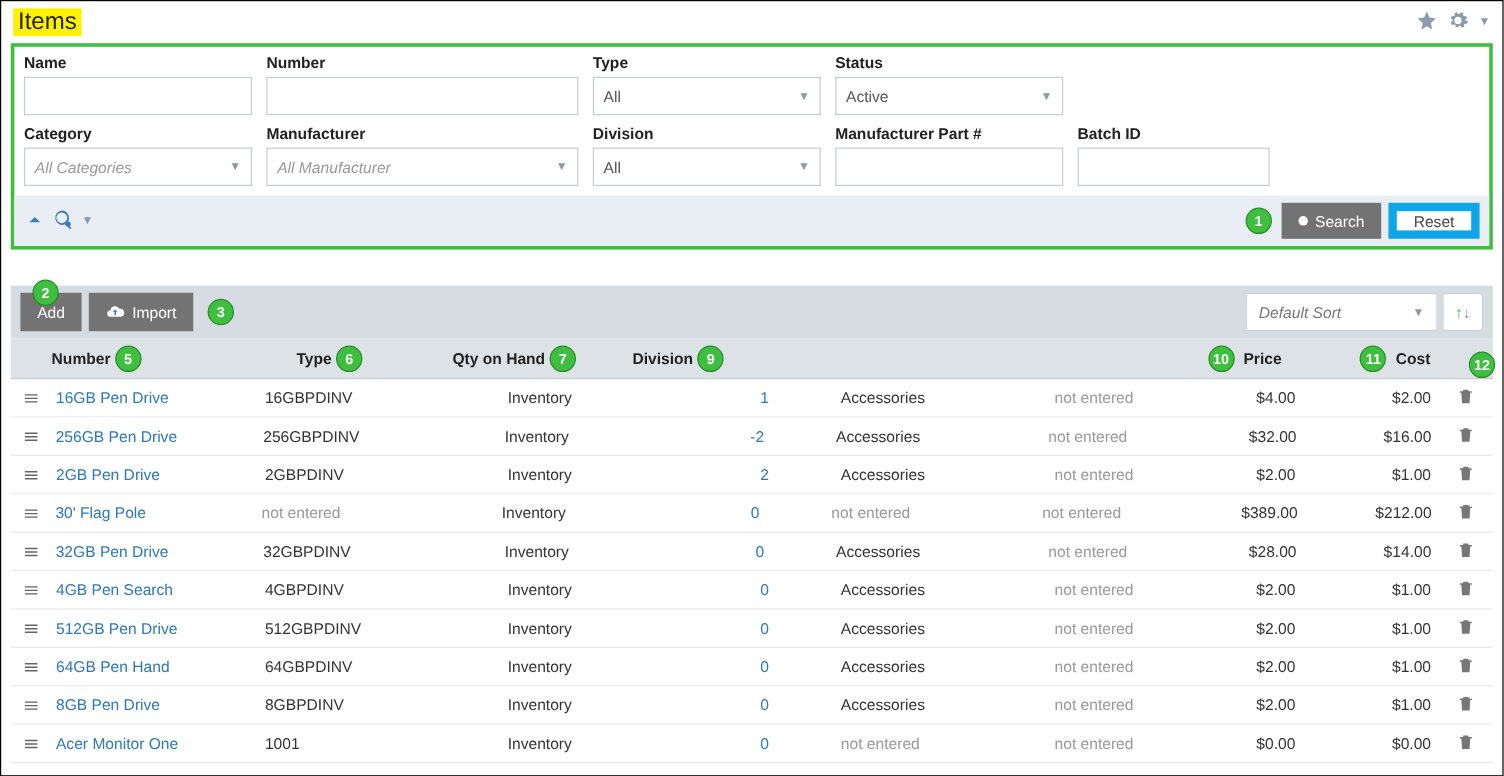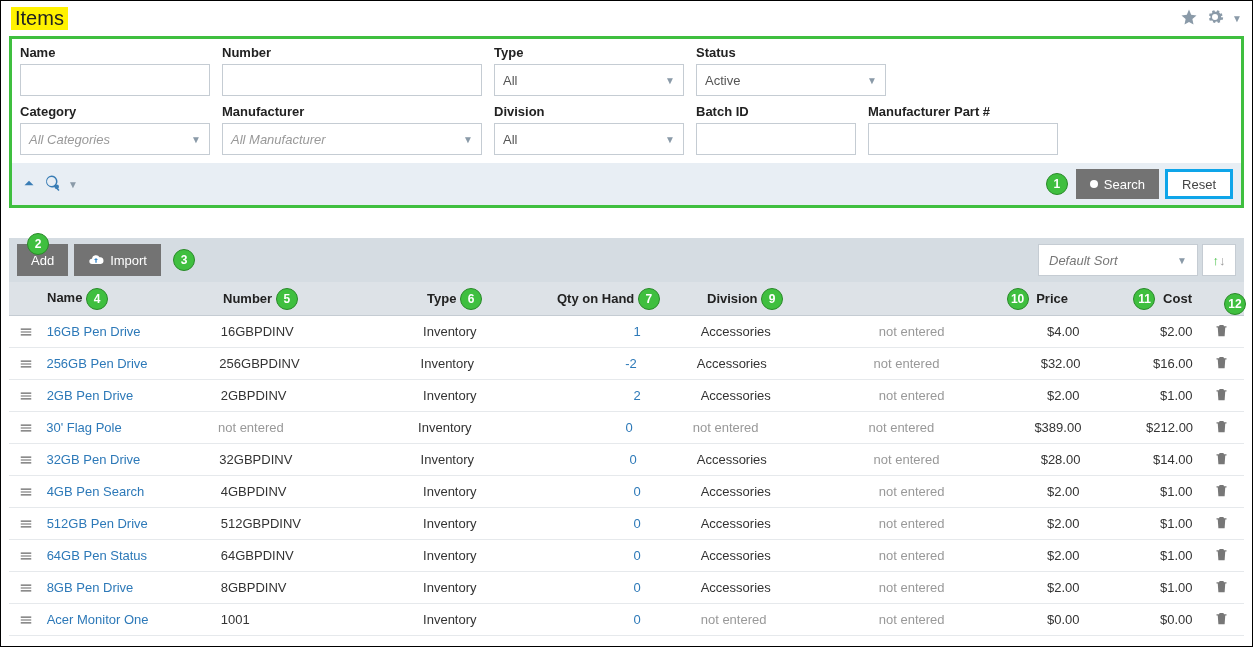--- a/index.html
+++ b/index.html
@@ -23,21 +23,21 @@
 .select-input .caret { color: #8a9aa8; font-size: 10px; }
 .placeholder { color: #999; font-style: italic; }
 .select-val { color: #555; }
 
 .search-footer { background: #e8eef4; display: flex; align-items: center; padding: 6px 8px; margin-top: 8px; }
 .sf-icon { color: #3a7db5; margin-right: 6px; cursor: pointer; }
 .sf-icon svg { width: 18px; height: 18px; fill: #3a7db5; }
 .sf-spacer { flex: 1; }
 .btn { height: 30px; padding: 0 14px; border: none; cursor: pointer; font-size: 13px; display: inline-flex; align-items: center; gap: 6px; }
 .btn-primary { background: #737373; color: #fff; }
-.btn-default { background: #fff; border: 3px solid #0ea5e9; color: #444; margin-left: 6px; }
+.btn-default { background: #fff; border: 7px solid #0ea5e9; color: #444; margin-left: 6px; }
 .dot { width: 8px; height: 8px; border-radius: 50%; background: #fff; display: inline-block; }
 
 
 .badge { width: 22px; height: 22px; border-radius: 50%; background: #3fbf3f; color: #fff; font-size: 12px; font-weight: 600; display: inline-flex; align-items: center; justify-content: center; position: absolute; border: 1.5px solid #2a8a2a; z-index: 5; }
 
 
 .toolbar { margin: 14px 8px 0 8px; background: #d5dce2; padding: 6px 8px; display: flex; align-items: center; }
 .toolbar .btn { height: 32px; }
 .sort-select { margin-left: auto; height: 32px; border: 1px solid #c5ccd3; background: #fff; display: flex; align-items: center; padding: 0 10px; min-width: 160px; justify-content: space-between; font-style: italic; color: #777; cursor:pointer;}
 .sort-btn { height: 32px; width: 34px; border: 1px solid #c5ccd3; background: #fff; margin-left: 4px; display: flex; align-items: center; justify-content: center; cursor: pointer; color:#3fbf3f;}
@@ -126,26 +126,26 @@
             <span class="caret">▼</span>
           </div>
     </div>
     <div class="search-field" style="width:190px;">
       <label>Division</label>
       <div class="select-input">
             <span class="select-val">All</span>
             <span class="caret">▼</span>
           </div>
     </div>
+    <div class="search-field" style="width:190px;">
+      <label>Manufacturer Part #</label>
+      <input class="text-input" style="">
+    </div>
     <div class="search-field" style="width:160px;">
       <label>Batch ID</label>
-      <input class="text-input" style="">
-    </div>
-    <div class="search-field" style="width:190px;">
-      <label>Manufacturer Part #</label>
       <input class="text-input" style="">
     </div>
   </div>
   <div class="search-footer">
     <span class="sf-icon"><svg viewBox="0 0 24 24">
             <path d="M6 15l6-6 6 6z"></path>
           </svg></span>
     <span class="sf-icon"><svg viewBox="0 0 24 24">
             <path d="M10 2a8 8 0 015.3 13.9l5.4 5.4-1.4 1.4-5.4-5.4A8 8 0 1110 2zm0 2a6 6 0 100 12 6 6 0 000-12z"></path>
             <circle cx="17" cy="17" r="3"></circle>
@@ -182,21 +182,20 @@
         <span class="caret" style="color:#8a9aa8;font-size:10px;">▼</span>
       </div>
   <div class="sort-btn">
         <span style="font-weight:bold;">↑<span style="color:#999;">↓</span></span>
       </div>
 </div>
 
 <div class="table-wrap">
   <div class="thead">
     <div class="col-drag"></div>
-    <div class="col-name"><span>Name</span> <span class="badge" style="position:static;display:inline-flex;vertical-align:middle;">4</span></div>
     <div class="col-number"><span>Number</span> <span class="badge" style="position:static;display:inline-flex;">5</span></div>
     <div class="col-type"><span>Type</span> <span class="badge" style="position:static;display:inline-flex;">6</span></div>
     <div class="col-qty" style="text-align:left;padding-right:0;"><span>Qty on Hand</span> <span class="badge" style="position:static;display:inline-flex;">7</span></div>
     <div class="col-div"><span>Division</span> <span class="badge" style="position:static;display:inline-flex;">9</span></div>
     <div class="col-price price-cell"><span class="badge" style="position:static;display:inline-flex;margin-right:4px;">10</span> <span>Price</span></div>
     <div class="col-cost cost-cell" style="width:110px;"><span class="badge" style="position:static;display:inline-flex;margin-right:4px;">11</span> <span>Cost</span></div>
     <div class="col-del" style="position:relative;">
           <span class="badge" style="right:-2px;top:-6px;">12</span>
         </div>
   </div>
@@ -326,21 +325,21 @@
           <div class="del-cell"><svg viewBox="0 0 24 24">
               <path d="M6 7h12l-1 14H7L6 7zm3-4h6l1 2h4v2H4V5h4l1-2z"></path>
             </svg></div>
         </div>
         <div class="trow">
           <div class="drag-handle">
             <svg viewBox="0 0 24 24">
               <path d="M3 6h18v2H3zM3 11h18v2H3zM3 16h18v2H3z"></path>
             </svg>
           </div>
-          <div class="col-name"><span class="link">64GB Pen Status</span></div>
+          <div class="col-name"><span class="link">64GB Pen Hand</span></div>
           <div class="col-number ">64GBPDINV</div>
           <div class="col-type">Inventory</div>
           <div class="qty-link">0</div>
           <div class="col-cat ">Accessories</div>
           <div class="col-div muted">not entered</div>
           <div class="price-cell">$2.00</div>
           <div class="cost-cell">$1.00</div>
           <div class="del-cell"><svg viewBox="0 0 24 24">
               <path d="M6 7h12l-1 14H7L6 7zm3-4h6l1 2h4v2H4V5h4l1-2z"></path>
             </svg></div>

